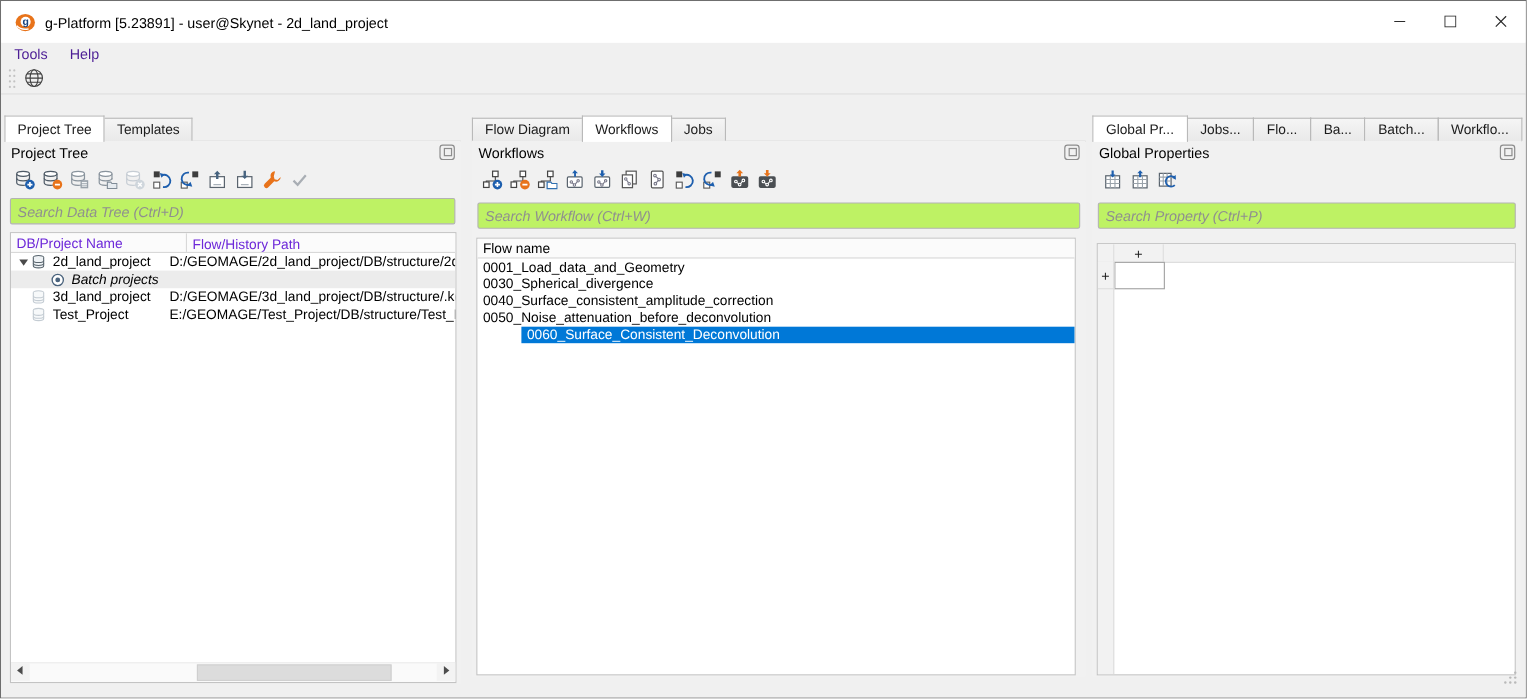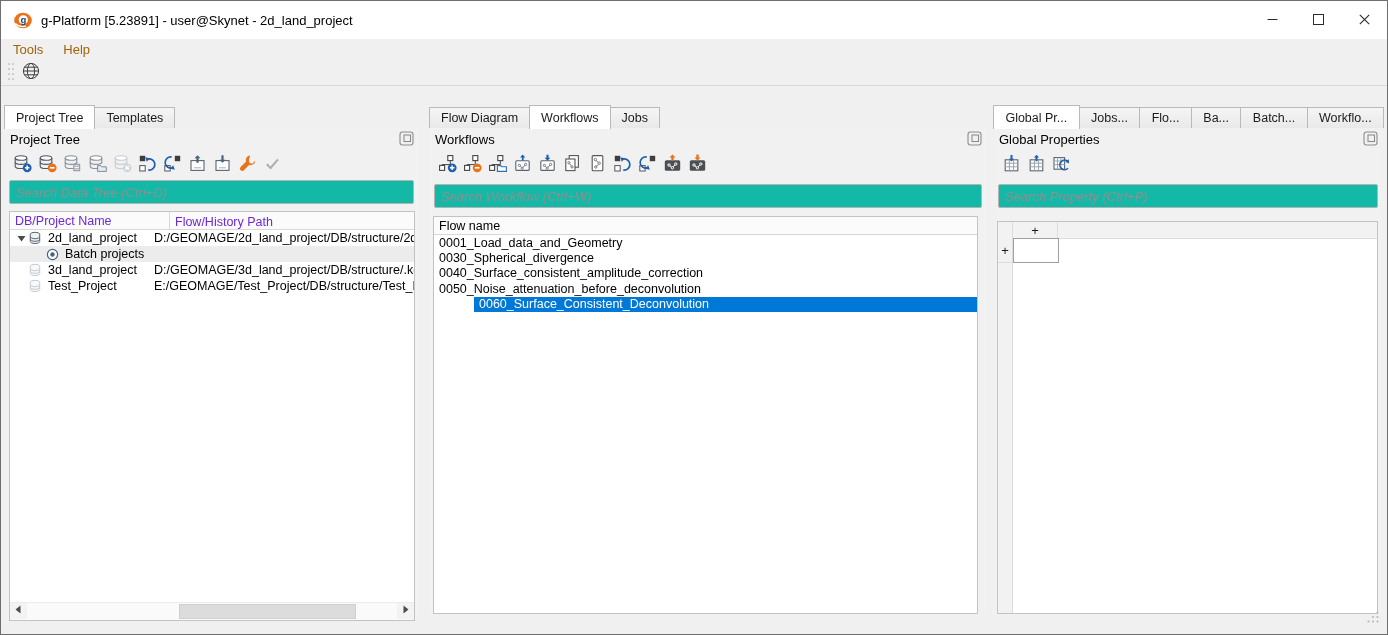--- a/index.html
+++ b/index.html
@@ -6,41 +6,41 @@
   body{width:1388px;height:635px;position:relative;font-family:"Liberation Sans",sans-serif;background:#fff;overflow:hidden;-webkit-user-select:none;user-select:none;}
   .window{position:absolute;inset:0;border:1px solid #6e6e6e;box-sizing:border-box;background:#f0f0f0;}
   
   .titlebar{position:absolute;top:0;left:0;right:0;height:38px;background:#ffffff;display:flex;align-items:center;}
   .app-icon{margin-left:12px;display:flex;align-items:center;}
   .title-text{margin-left:8px;font-size:13px;color:#000;}
   .win-controls{position:absolute;right:0;top:0;height:38px;display:flex;}
   .win-btn{width:46px;height:38px;display:flex;align-items:center;justify-content:center;background:transparent;border:none;padding:0;}
   
   .menubar{position:absolute;top:38px;left:0;right:0;height:20px;background:#f0f0f0;display:flex;align-items:center;font-size:13px;}
-  .menu-item{padding:2px 8px;margin-left:4px;color:#a16207;}
+  .menu-item{padding:2px 8px;margin-left:4px;color:#4c1d95;}
   
   .toolbar-main{position:absolute;top:58px;left:0;right:0;height:26px;background:#f0f0f0;border-bottom:1px solid #d9d9d9;display:flex;align-items:center;}
   .drag-handle{margin-left:6px;display:flex;align-items:center;}
   .tool-btn{width:24px;height:24px;margin-left:4px;display:flex;align-items:center;justify-content:center;background:transparent;border:none;padding:0;}
   
   .workspace{position:absolute;top:85px;left:0;right:0;bottom:0;background:#f0f0f0;}
   .dock{position:absolute;top:18px;}
   #dock-left{left:3px;width:415px;height:518px;}
   #dock-center{left:428px;width:558px;height:511px;}
   #dock-right{left:992px;width:390px;height:511px;}
   .tabbar{height:24px;display:flex;align-items:flex-end;border-bottom:1px solid #b9b9b9;position:relative;}
   .tab{box-sizing:border-box;height:21px;padding:0 11px;font-size:12.5px;color:#1b1b1b;background:linear-gradient(#f5f5f5,#e9e9e9);border:1px solid #b9b9b9;border-bottom:none;display:flex;align-items:center;margin-right:-1px;white-space:nowrap;overflow:hidden;}
   .tab.active{height:24px;background:#ffffff;margin-bottom:-1px;z-index:2;position:relative;}
   #tabs-right .tab{flex:1 1 auto;justify-content:center;min-width:0;}
   .panel{position:absolute;left:0;right:0;top:24px;bottom:0;background:#f1f1f1;}
   .panel-header{height:23px;display:flex;align-items:center;padding:0 3px 0 6px;font-size:13px;color:#000;}
   .float-btn{margin-left:auto;width:19px;height:19px;background:transparent;border:none;padding:0;display:flex;align-items:center;justify-content:center;}
   .panel-toolbar{height:27px;display:flex;align-items:center;padding-left:7px;}
   .panel-toolbar .tool-btn{margin-left:0;margin-right:3px;width:22px;height:22px;}
-  .search{display:block;box-sizing:border-box;margin:2px 5px 0;width:calc(100% - 10px);height:24px;border:1px solid #b3b3b3;border-radius:2px;font-family:"Liberation Sans",sans-serif;font-size:13px;font-style:italic;color:#333;padding:0 6px;background:#14b8a6;outline:none;}
+  .search{display:block;box-sizing:border-box;margin:2px 5px 0;width:calc(100% - 10px);height:24px;border:1px solid #b3b3b3;border-radius:2px;font-family:"Liberation Sans",sans-serif;font-size:13px;font-style:italic;color:#333;padding:0 6px;background:#bef264;outline:none;}
   .search::placeholder{color:#8f8f8f;font-style:italic;}
   #dock-center .search,#dock-right .search{margin-top:6px;}
   
   .tree-table{position:absolute;left:5px;right:4px;top:83px;bottom:1px;border:1px solid #c3c3c3;background:#fff;overflow:hidden;}
   .tree-header{display:flex;height:17px;align-items:flex-end;border-bottom:1px solid #d8d8d8;background:#fbfbfb;font-size:12.5px;color:#6d28d9;}
   .tree-header .col1{width:160px;box-sizing:border-box;padding-left:5px;border-right:1px solid #d8d8d8;height:100%;display:flex;align-items:center;}
   .tree-header .col2{flex:1;padding-left:5px;}
   .tr{display:flex;height:16px;align-items:center;font-size:12.5px;white-space:nowrap;color:#000;}
   .td-name{width:144px;flex-shrink:0;display:flex;align-items:center;overflow:hidden;box-sizing:border-box;}
   .td-path{flex:1;overflow:hidden;}
@@ -257,21 +257,21 @@
                       <ellipse cx="7" cy="3.2" rx="4.7" ry="1.9" fill="#eef2f5" stroke="#5b6770" stroke-width="1"></ellipse>
                       <path d="M2.3 3.2 v7.4 c0 1 2.1 1.9 4.7 1.9 s4.7-.9 4.7-1.9 V3.2" fill="#eef2f5" stroke="#5b6770" stroke-width="1"></path>
                       <path d="M2.3 5.8 c0 1 2.1 1.9 4.7 1.9 s4.7-.9 4.7-1.9 M2.3 8.4 c0 1 2.1 1.9 4.7 1.9 s4.7-.9 4.7-1.9" fill="none" stroke="#5b6770" stroke-width="1"></path>
                     </svg>
                   </span>
                   <span>2d_land_project</span>
                 </div>
                 <div class="td-path">D:/GEOMAGE/2d_land_project/DB/structure/2d_l</div>
               </div>
               <div class="tr" style="background: rgb(236, 236, 236);">
-                <div class="td-name" style="padding-left: 36px;">
+                <div class="td-name" style="padding-left: 36px; font-style: italic;">
                   <span class="row-icon">
                     <svg width="13" height="13" viewBox="0 0 13 13" xmlns="http://www.w3.org/2000/svg">
                       <circle cx="6.5" cy="6.5" r="5.1" fill="#fff" stroke="#4a637d" stroke-width="1.2"></circle>
                       <circle cx="6.5" cy="6.5" r="2.2" fill="#4a637d"></circle>
                     </svg>
                   </span>
                   <span>Batch projects</span>
                 </div>
                 <div class="td-path"></div>
               </div>

